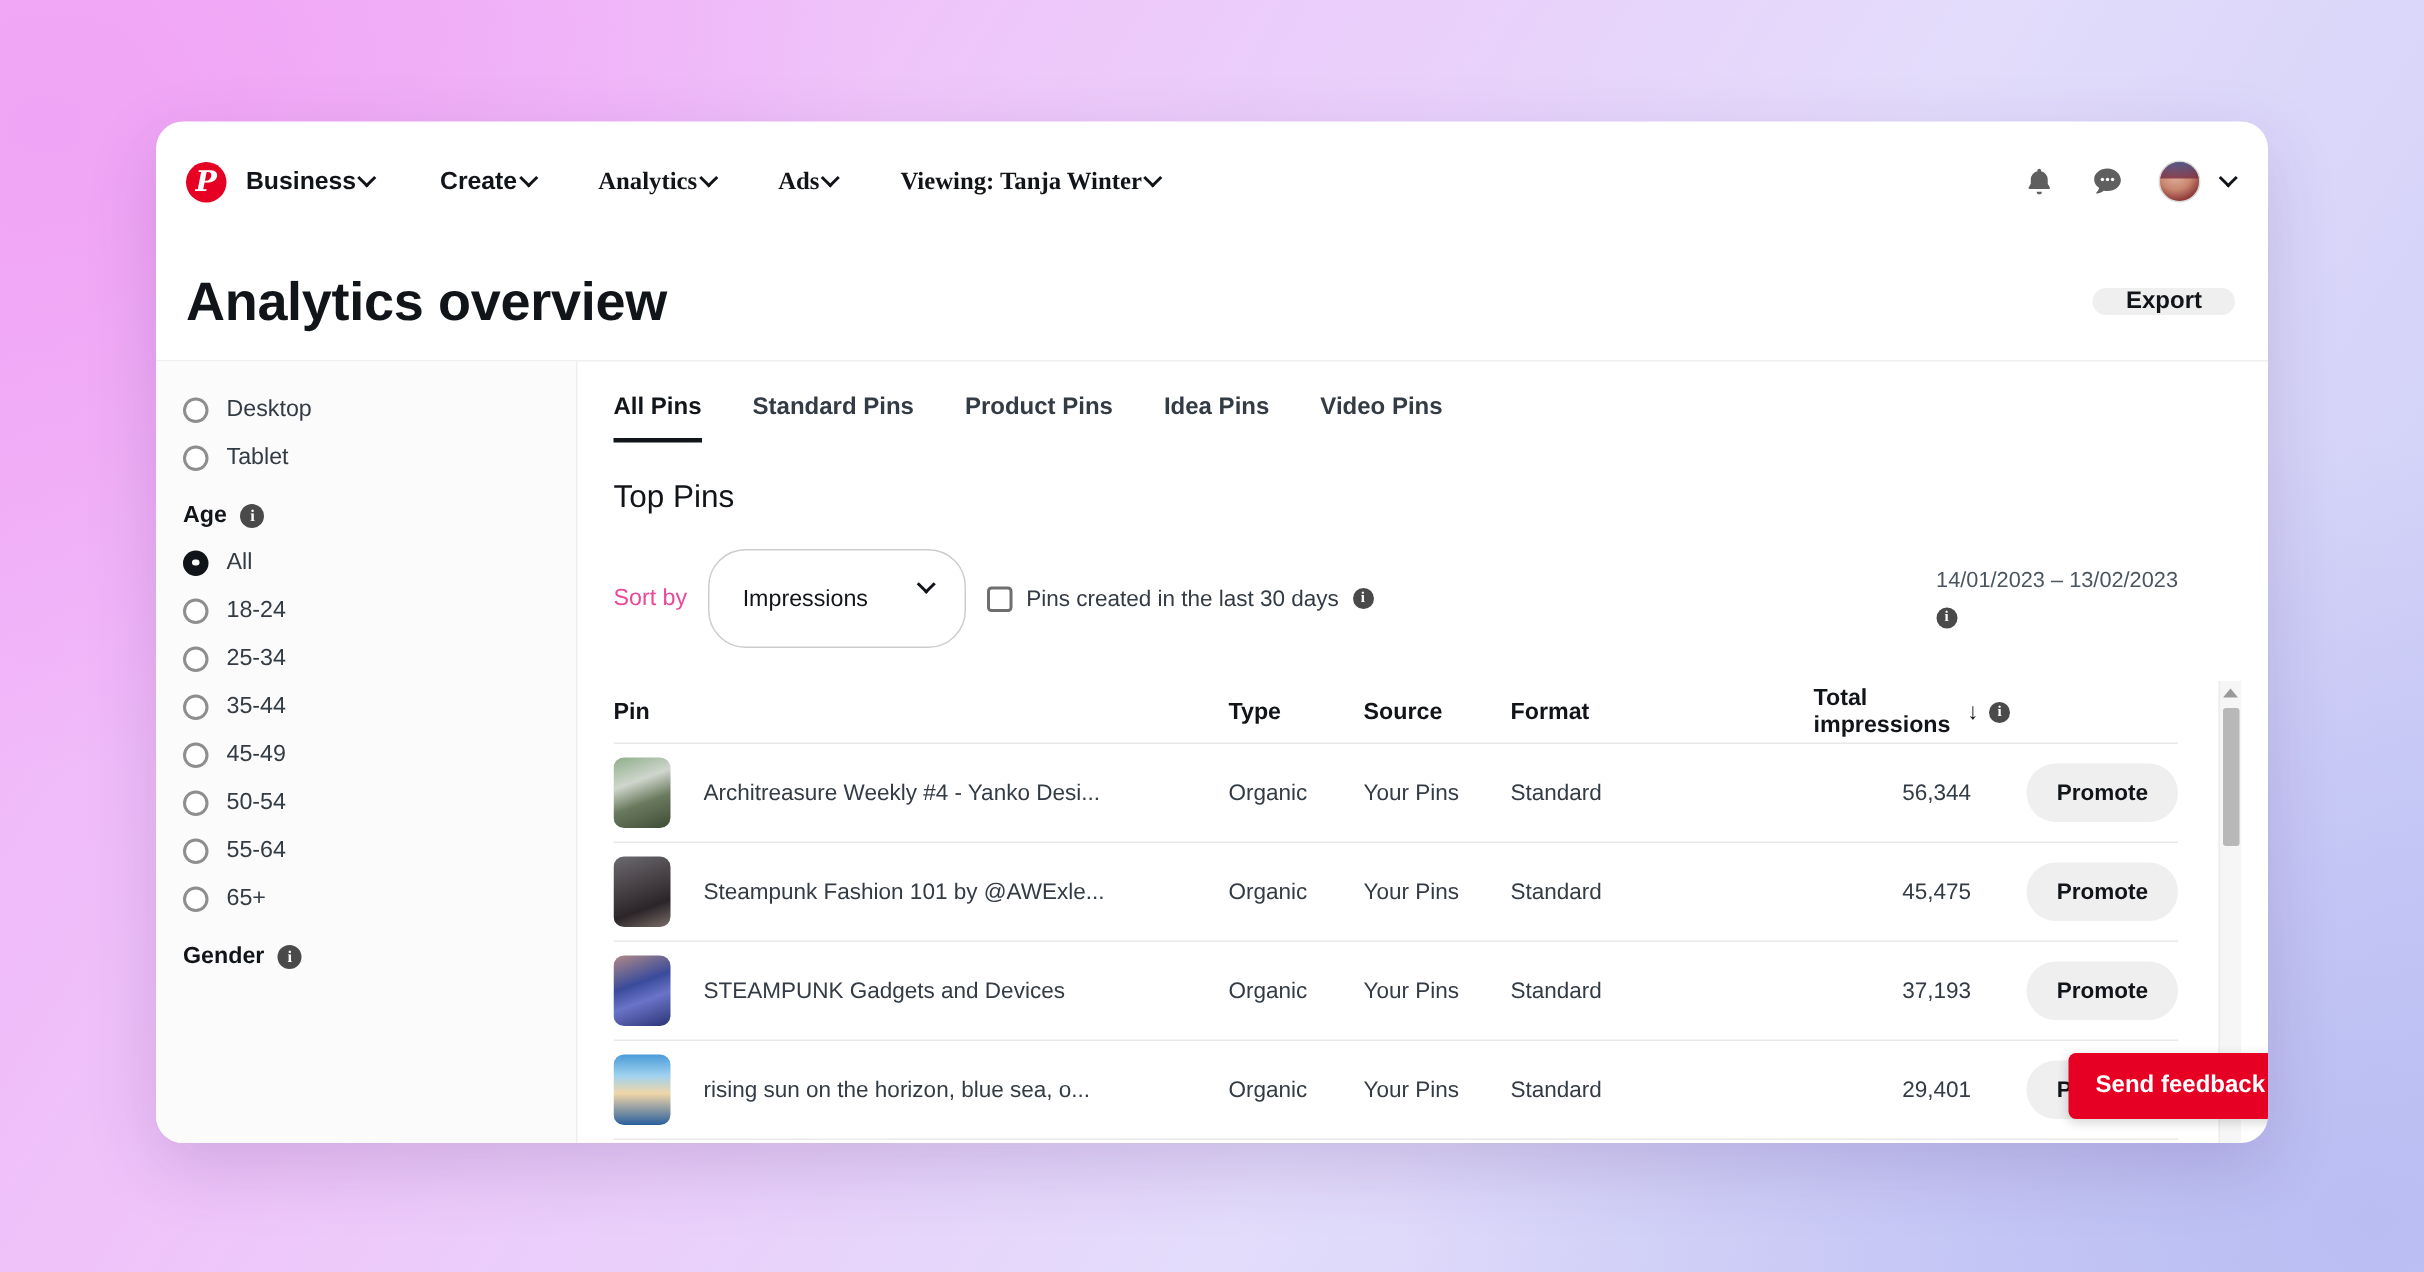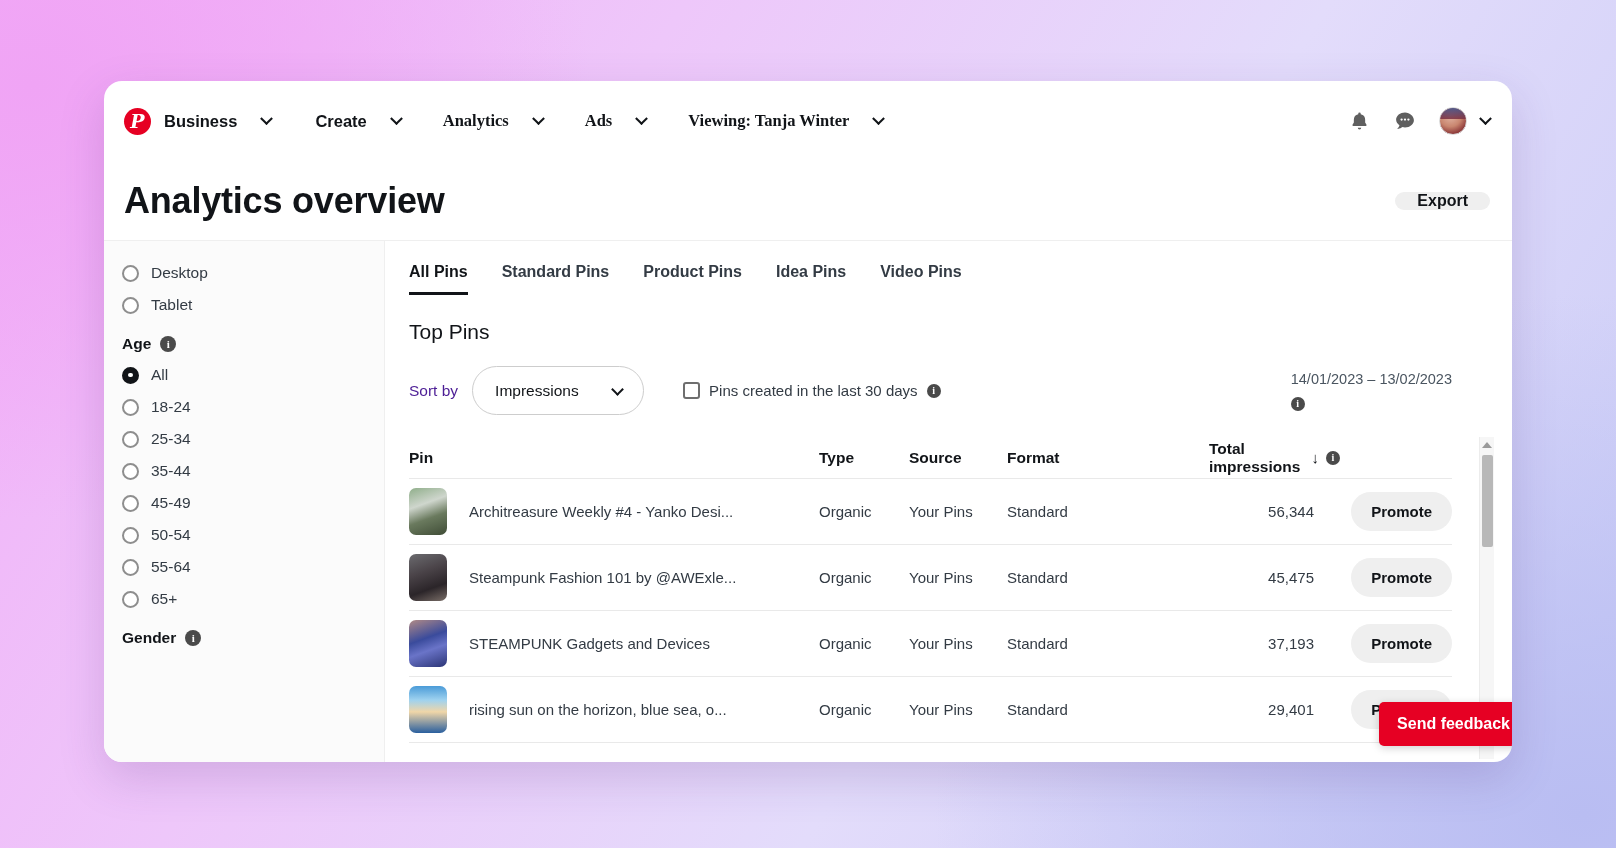--- a/index.html
+++ b/index.html
@@ -37,21 +37,21 @@
   .brand-row { display: flex; align-items: center; gap: 9px; }
   .pin-logo {
     width: 27px; height: 27px; border-radius: 50%;
     background: #e60023;
     display: flex; align-items: center; justify-content: center;
     color: #fff; font-family: "DejaVu Serif", serif;
     font-size: 19px; font-weight: 700; line-height: 1;
     font-style: italic;
   }
   .nav-item {
-    display: flex; align-items: center; gap: 25px;
+    display: flex; align-items: center; gap: 3px;
     font-size: 16.5px; font-weight: 700; color: #111418;
     padding: 7px 10px; border-radius: 9px; cursor: pointer;
     white-space: nowrap;
   }
   .nav-gap-1 { margin-left: 24px; }
   .nav-gap { margin-left: 22px; font-family: Liberation Serif, serif; }
   .chev {
     display: inline-block;
     width: 9px; height: 9px;
     border-right: 2.3px solid #111418;
@@ -156,41 +156,41 @@
 
   .section-title {
     font-size: 21px; font-weight: 400; color: #111418;
     margin-top: 25px;
   }
 
   .controls {
     display: flex; align-items: center;
     margin-top: 22px; padding-right: 60px;
   }
-  .sortby-label { font-size: 15.5px; color: #4c1d95; margin-right: 14px; }
+  .sortby-label { font-size: 15.5px; color: #ec4899; margin-right: 14px; }
   .select-wrap { position: relative; }
   .select-box {
     appearance: none; -webkit-appearance: none;
-    width: 172px; height: 49px;
+    width: 172px; height: 66px;
     border: 1px solid #cdcdcd; border-radius: 25px;
     background: #fff; color: #111418;
     font-size: 15.5px; font-family: inherit;
     padding: 0 44px 0 22px; cursor: pointer;
   }
   .select-chev {
     position: absolute; right: 22px; top: 19px;
     width: 9px; height: 9px;
     border-right: 2.3px solid #111418;
     border-bottom: 2.3px solid #111418;
     transform: rotate(45deg);
     pointer-events: none;
   }
   .chk-wrap {
     display: flex; align-items: center; gap: 9px;
-    margin-left: 39px;
+    margin-left: 14px;
   }
   .chk {
     width: 17px; height: 17px; flex: 0 0 17px;
     border: 2px solid #6e6e6e; border-radius: 3px; background: #fff;
     cursor: pointer;
   }
   .chk-label { font-size: 15px; color: #333b44; }
   .daterange {
     margin-left: auto;
     display: flex; align-items: flex-start; gap: 10px;

